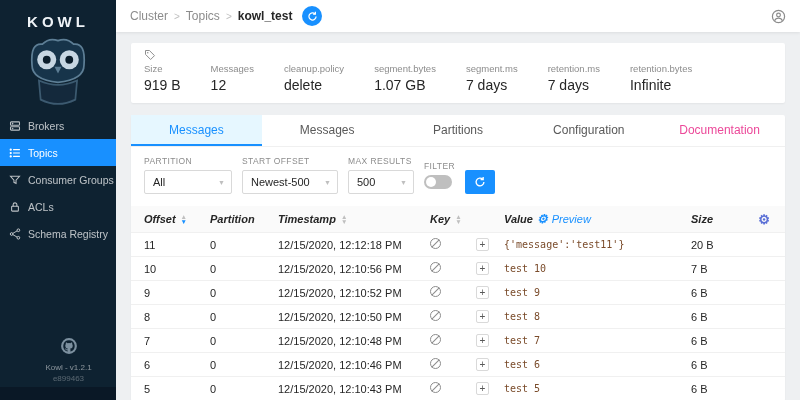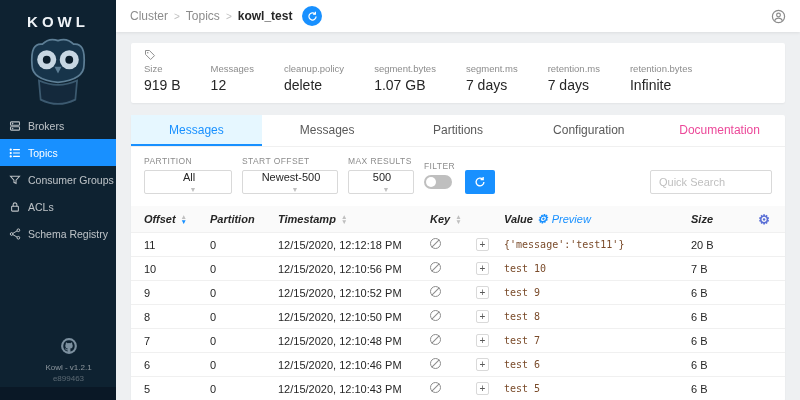--- a/index.html
+++ b/index.html
@@ -55,21 +55,21 @@
     cursor:pointer; border-bottom:2px solid transparent; }
   .tab.active { color:#1890ff; background:#e6f7ff; border-bottom-color:#1890ff; }
   .tab.disabled { color:#ec4899; }
 
   
   .filter-bar { display:flex; align-items:flex-end; gap:10px; padding:9px 13px 12px; }
   .fgroup { display:flex; flex-direction:column; }
   .flabel { font-size:8.5px; color:#8c8c8c; letter-spacing:.4px; margin-bottom:4px; }
   .select { height:24px; border:1px solid #d9d9d9; border-radius:2px; background:#fff;
     font-size:11px; color:#262626; display:flex; align-items:center; padding:0 6px 0 8px;
-    cursor:pointer; justify-content:space-between;flex-direction:column; }
+    cursor:pointer; justify-content:space-between; }
   .select .caret { color:#bfbfbf; font-size:7px; margin-left:8px; }
   .w-partition { width:88px; } .w-offset { width:96px; } .w-max { width:66px;align-items:center; }
   .toggle { width:28px; height:14px; background:#bfbfbf; border-radius:7px; position:relative;
     margin-bottom:5px; cursor:pointer; }
   .toggle-knob { position:absolute; left:2px; top:2px; width:10px; height:10px; border-radius:50%;
     background:#fff; }
   .refresh-btn { width:30px; height:24px; background:#1890ff; border:none; border-radius:2px;
     color:#fff; display:flex; align-items:center; justify-content:center; cursor:pointer; }
   .quick-search { margin-left:auto; width:122px; height:24px; border:1px solid #d9d9d9;
     border-radius:2px; font-size:11px; padding:0 8px; color:#262626; outline:none;
@@ -275,21 +275,20 @@
             <div class="toggle">
               <div class="toggle-knob"></div>
             </div>
           </div>
           <button class="refresh-btn">
             <svg viewBox="0 0 16 16" width="12" height="12">
                 <path d="M13.2 8a5.2 5.2 0 1 1-1.5-3.7" fill="none" stroke="#fff" stroke-width="1.8"></path>
                 <path d="M12.2 1.2v3.4H8.8" fill="none" stroke="#fff" stroke-width="1.8"></path>
               </svg>
           </button>
-          <input class="quick-search" value="" placeholder="Quick Search" style="">
         </div>
 
         <div class="thead">
           <div class="th">
             <span>Offset</span>
             <span class="sorter">
                 <span>▲</span>
                 <span class="on">▼</span>
               </span>
           </div>

